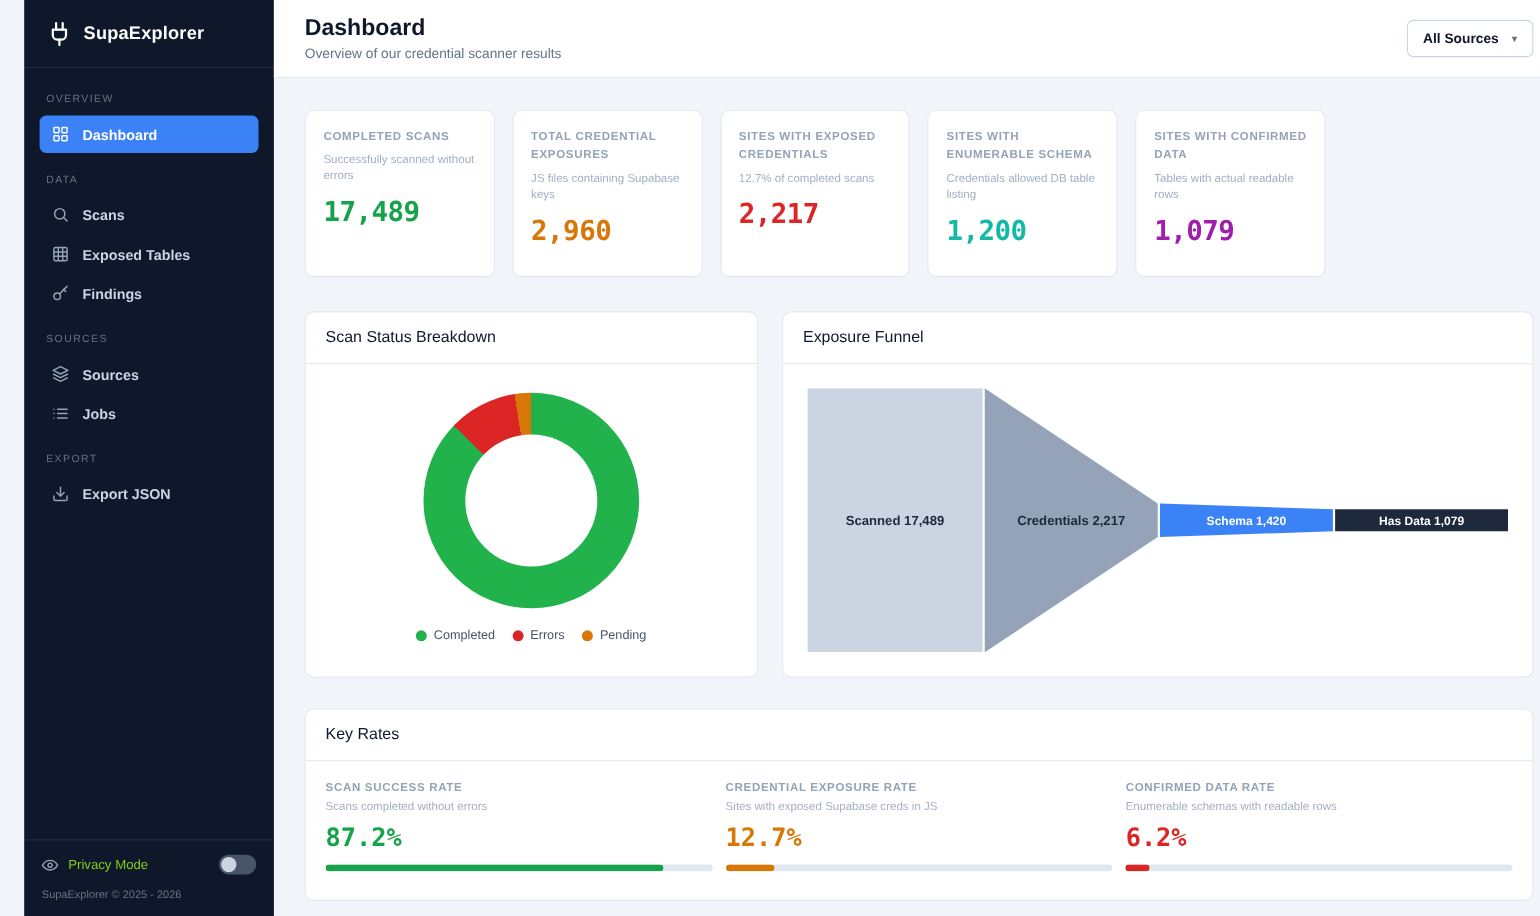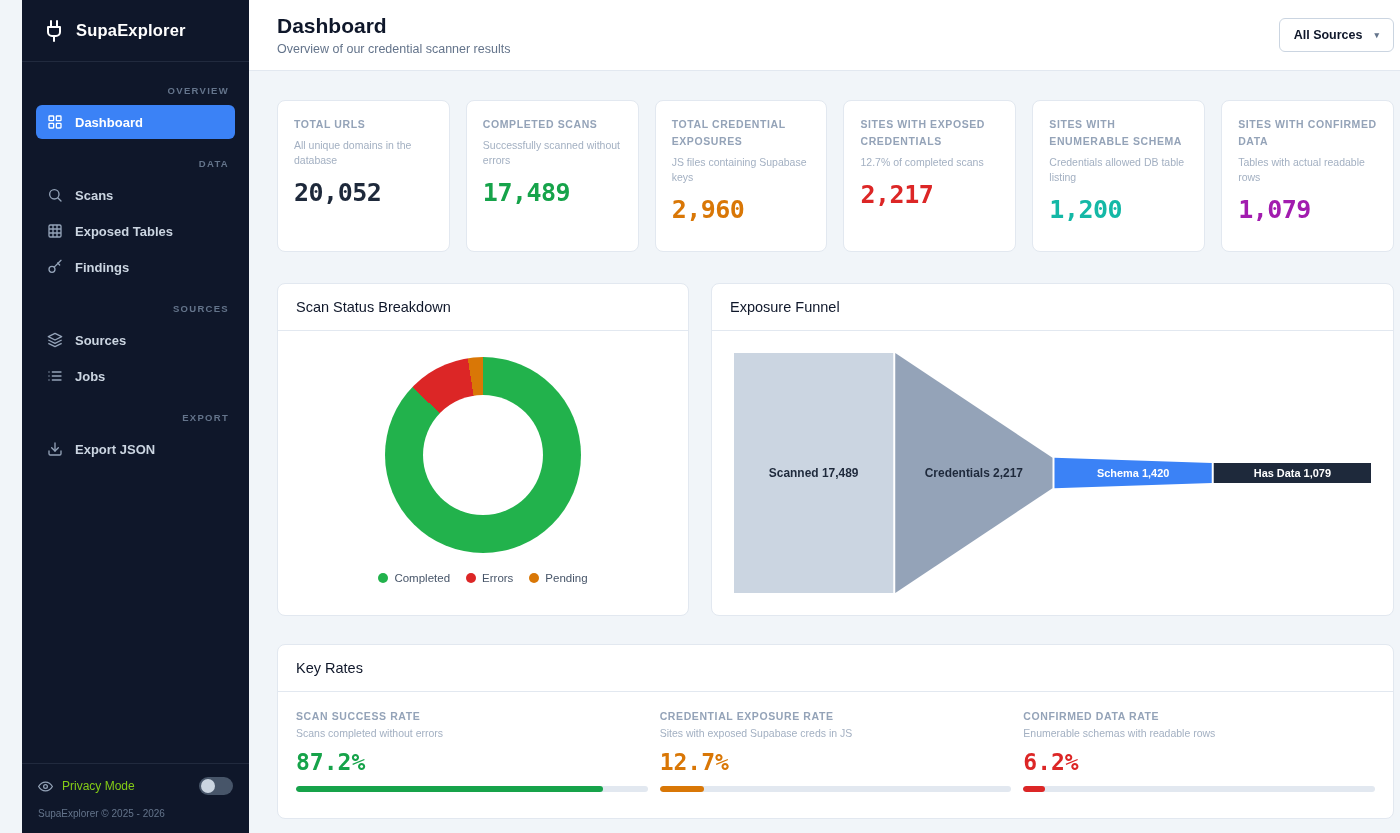--- a/index.html
+++ b/index.html
@@ -18,22 +18,22 @@
   }
   .logo-row {
     display: flex; align-items: center; gap: 10px;
     height: 62px; padding: 0 20px;
     border-bottom: 1px solid rgba(148,163,184,.14);
   }
   .logo-row svg { width: 24px; height: 24px; stroke: #fff; }
   .logo-text { font-size: 16.5px; font-weight: 700; color: #fff; letter-spacing: .2px; }
   nav { flex: 1; padding: 4px 14px 0; }
   .nav-section-label {
-    font-size: 9.5px; font-weight: 700; letter-spacing: 1.3px;
-    color: #64748b; margin: 19px 6px 9px; text-transform: uppercase; text-align: right;
+    font-size: 9.5px; font-weight: 400; letter-spacing: 1.3px;
+    color: #64748b; margin: 19px 6px 9px; text-transform: uppercase;
   }
   .nav-item {
     display: flex; align-items: center; gap: 12px;
     padding: 9px 11px; margin-bottom: 2px;
     border-radius: 6px; font-size: 13px; font-weight: 700; color: #cbd5e1;
     cursor: pointer;
   }
   .nav-item .nav-icon { display: flex; }
   .nav-item svg { width: 16px; height: 16px; stroke: #94a3b8; }
   .nav-item.active { background: #3b82f6; color: #fff; }
@@ -237,25 +237,20 @@
         <p>Overview of our credential scanner results</p>
       </div>
       <button class="source-select">
         <span>All Sources</span>
         <span class="caret">▾</span>
       </button>
     </header>
 
     <div class="content">
       <div class="stats-grid" id="stats-grid">
-          <div class="stat-card">
-            <div class="stat-label">Total URLs</div>
-            <div class="stat-desc">All unique domains in the database</div>
-            <div class="stat-value" style="color: rgb(30, 41, 59);">20,052</div>
-          </div>
           <div class="stat-card">
             <div class="stat-label">Completed Scans</div>
             <div class="stat-desc">Successfully scanned without errors</div>
             <div class="stat-value" style="color: rgb(22, 163, 74);">17,489</div>
           </div>
           <div class="stat-card">
             <div class="stat-label">Total Credential Exposures</div>
             <div class="stat-desc">JS files containing Supabase keys</div>
             <div class="stat-value" style="color: rgb(217, 119, 6);">2,960</div>
           </div>

